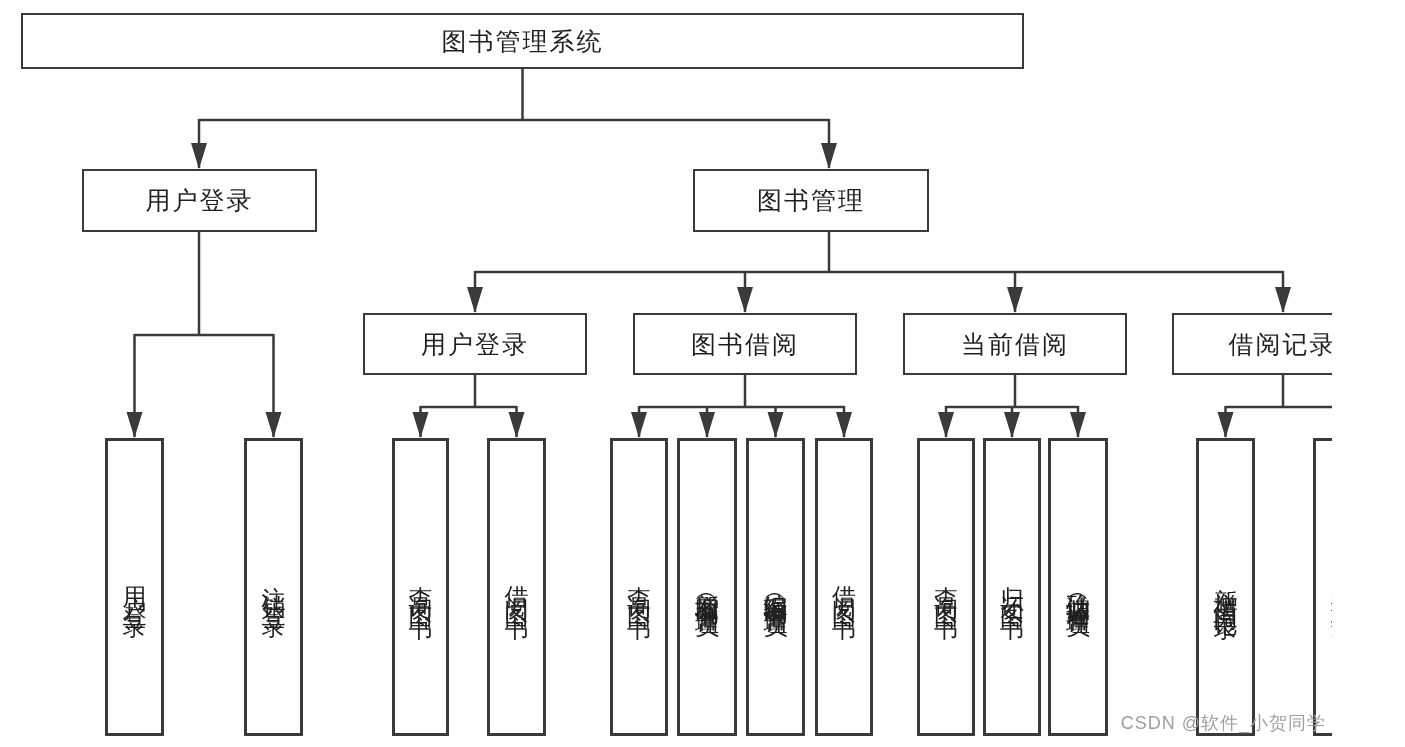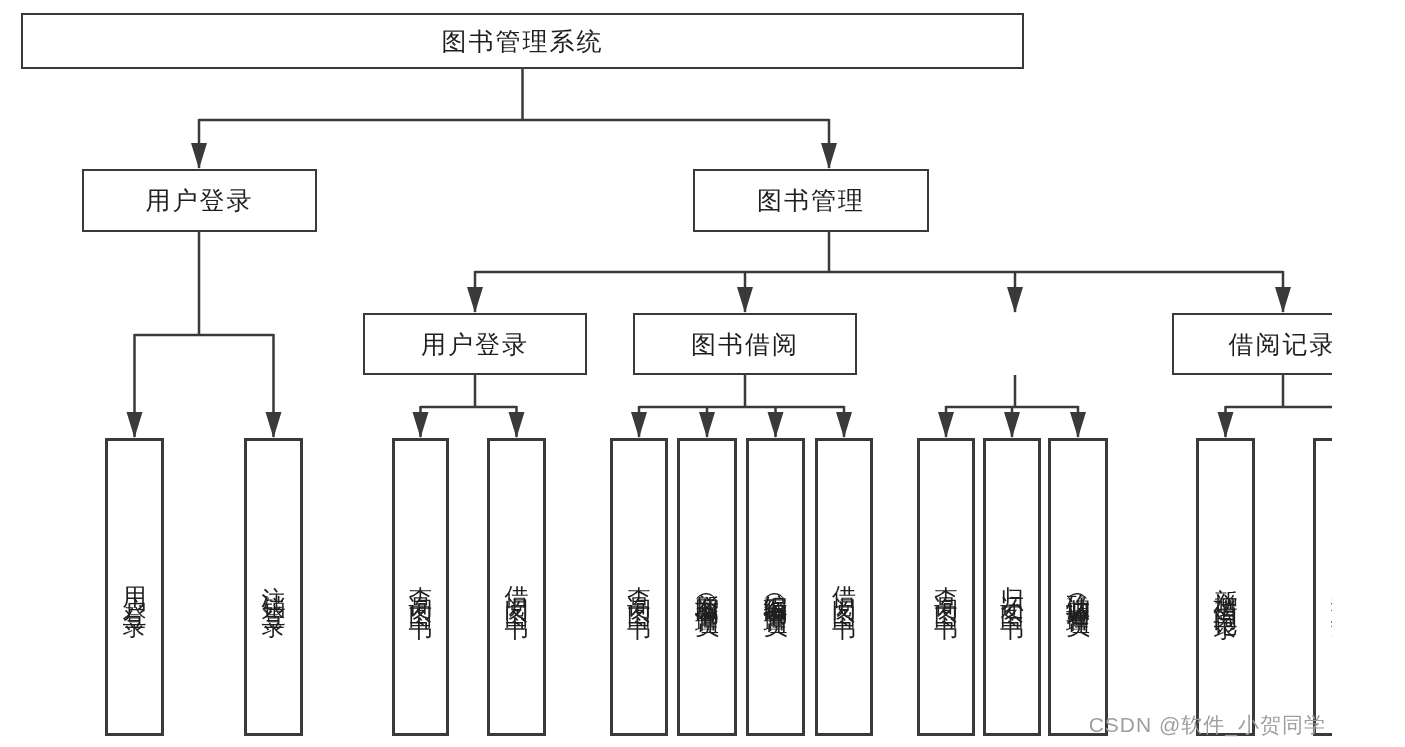--- a/index.html
+++ b/index.html
@@ -47,21 +47,21 @@
     line-height: 1;
     white-space: nowrap;
   }
   .ls-wide  span { letter-spacing: 10px; }
   .ls-mid   span { letter-spacing: 6px; }
   .ls-tight span { letter-spacing: 3px; }
   #watermark {
     position: absolute;
     right: 6px;
     top: 711px;
-    font-size: 21px;
+    font-size: 18px;
     letter-spacing: 1px;
     color: #9e9e9e;
     z-index: 5;
     margin-left: 40px;
   }
 </style>
 </head>
 <body>
 
 <div id="stage">
@@ -83,20 +83,21 @@
              M1217.5 412H1233.5L1225.5 438Z M1335 412H1351L1343 438Z" fill="#3a3a3a" stroke="none"></path>
   </svg>
 
   <div class="node" style="left:21px; top:13px; width:1003px; height:56px;">图书管理系统</div>
 
   <div class="node" style="left:82px; top:169px; width:235px; height:63px;">用户登录</div>
   <div class="node" style="left:693px; top:169px; width:236px; height:63px;">图书管理</div>
 
   <div class="node" style="left:363px; top:313px; width:224px; height:62px;">用户登录</div>
   <div class="node" style="left:633px; top:313px; width:224px; height:62px;">图书借阅</div>
+  <div class="node" style="left:903px; top:313px; width:224px; height:62px;">当前借阅</div>
   <div class="node" style="left:1172px; top:313px; width:221px; height:62px;">借阅记录</div>
 
   <div class="leaf ls-wide" style="left:105px; top:438px; width:59px; height:298px;">
     <span>用户登录</span>
   </div>
   <div class="leaf ls-wide" style="left:244px; top:438px; width:59px; height:298px;">
     <span>注销登录</span>
   </div>
 
   <div class="leaf ls-wide" style="left:392px; top:438px; width:57px; height:298px;">

